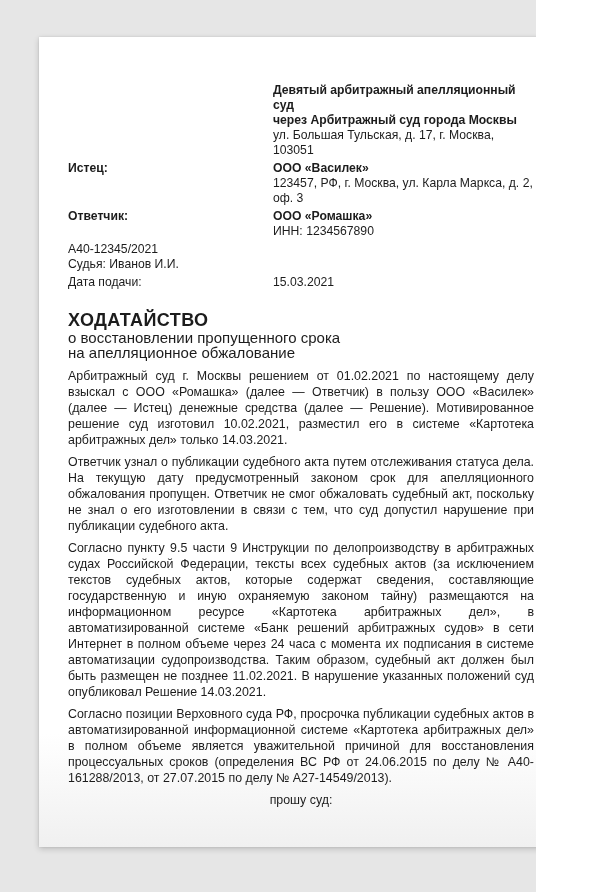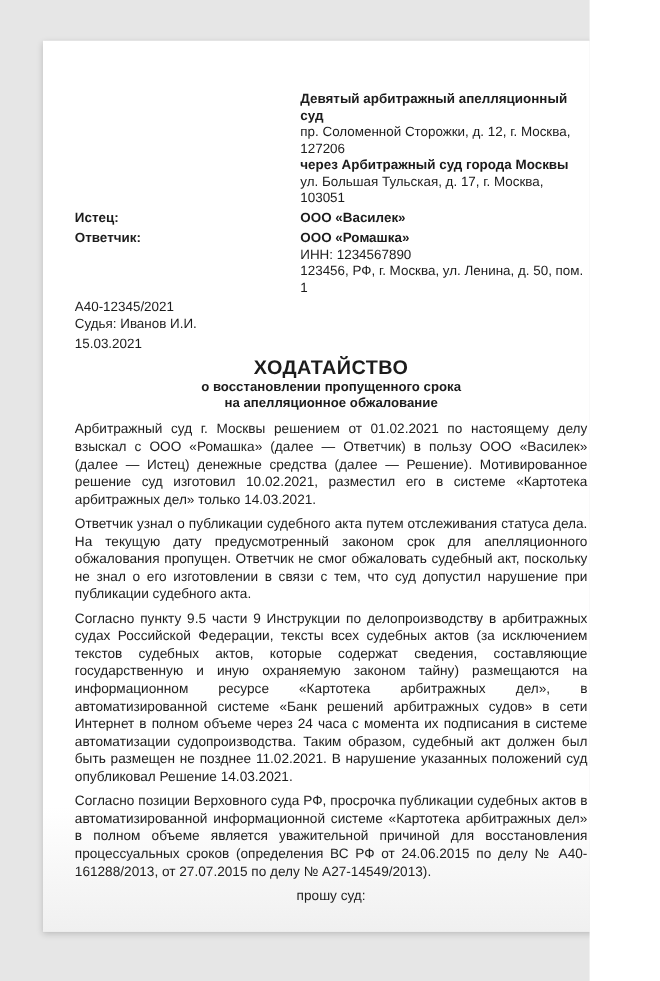--- a/index.html
+++ b/index.html
@@ -21,72 +21,72 @@
     color: #1c1c1c;
   }
   .header { font-size: 12.2px; line-height: 15px; }
   .hrow { display: flex; margin-bottom: 3px; }
   .hlabel {
     flex: none; width: 195px; margin-right: 10px;
     text-align: left; white-space: nowrap;
   }
   .hvalue { flex: 1; min-width: 0; }
   .bold { font-weight: bold; }
-  .title-block { text-align: center; margin-top: 4px; }
+  .title-block { text-align: left; margin-top: 20px; }
   .title-main {
     font-size: 18px; font-weight: bold;
     line-height: 20px; letter-spacing: 0.4px;
   }
-  .title-sub { font-size: 12px; font-weight: bold; line-height: 15px; }
+  .title-sub { font-size: 15px; font-weight: normal; line-height: 15px; }
   .body-text { margin-top: 8px; font-size: 12.4px; line-height: 16px; }
   .para { text-align: justify; margin: 0 0 6px 0; }
   .request-intro { text-align: center; margin: 0 0 6px 0; }
 </style>
 </head>
 <body>
 
 <div class="stage">
   <div class="page">
 
     <div class="header">
 
       <div class="hrow">
         <div class="hlabel"></div>
         <div class="hvalue">
           <div class="bold">Девятый арбитражный апелляционный суд</div>
-          <div>пр. Соломенной Сторожки, д. 12, г. Москва, 127206</div>
           <div class="bold">через Арбитражный суд города Москвы</div>
           <div>ул. Большая Тульская, д. 17, г. Москва, 103051</div>
         </div>
       </div>
 
       <div class="hrow">
         <div class="hlabel bold">Истец:</div>
         <div class="hvalue">
           <div class="bold">ООО «Василек»</div>
+          <div>123457, РФ, г. Москва, ул. Карла Маркса, д. 2, оф. 3</div>
         </div>
       </div>
 
       <div class="hrow">
         <div class="hlabel bold">Ответчик:</div>
         <div class="hvalue">
           <div class="bold">ООО «Ромашка»</div>
           <div>ИНН: 1234567890</div>
-          <div>123456, РФ, г. Москва, ул. Ленина, д. 50, пом. 1</div>
         </div>
       </div>
 
       <div class="hrow">
         <div class="hvalue">
           <div>А40-12345/2021</div>
           <div>Судья: Иванов И.И.</div>
         </div>
       </div>
 
       <div class="hrow">
+        <div class="hlabel">Дата подачи:</div>
         <div class="hvalue">
           <div>15.03.2021</div>
         </div>
       </div>
 
     </div>
 
     <div class="title-block">
       <div class="title-main">ХОДАТАЙСТВО</div>
       <div class="title-sub">о восстановлении пропущенного срока</div>

